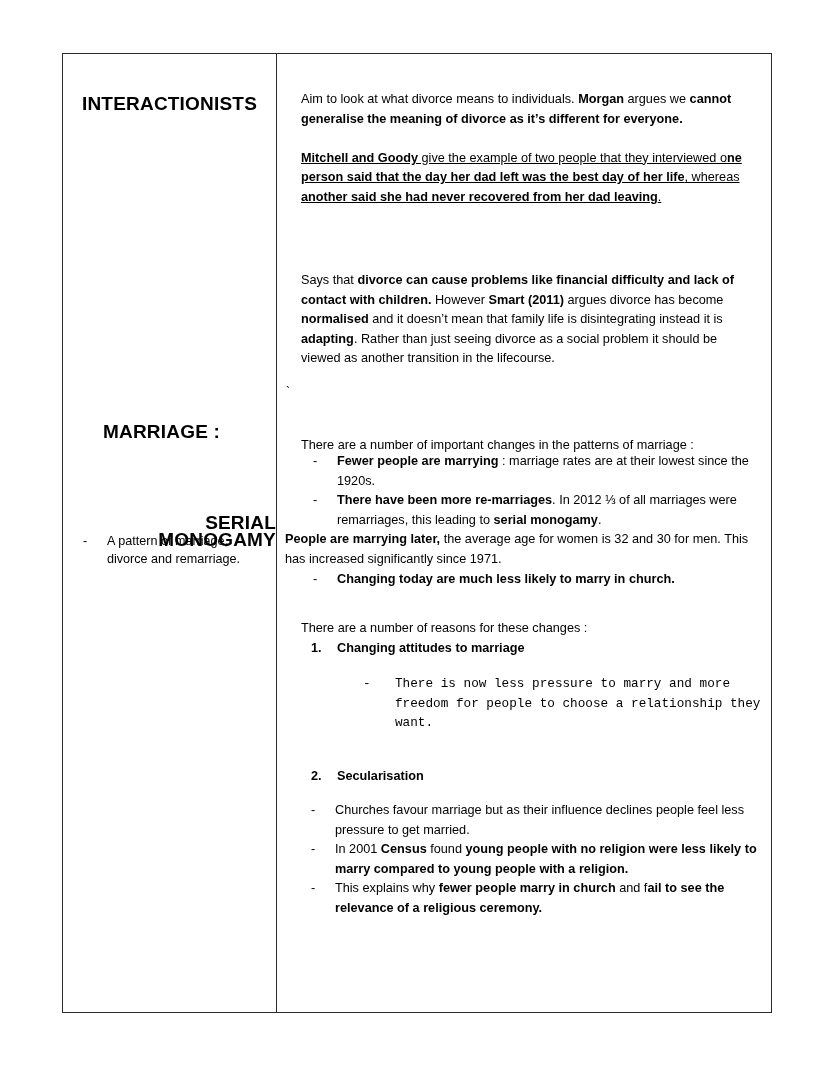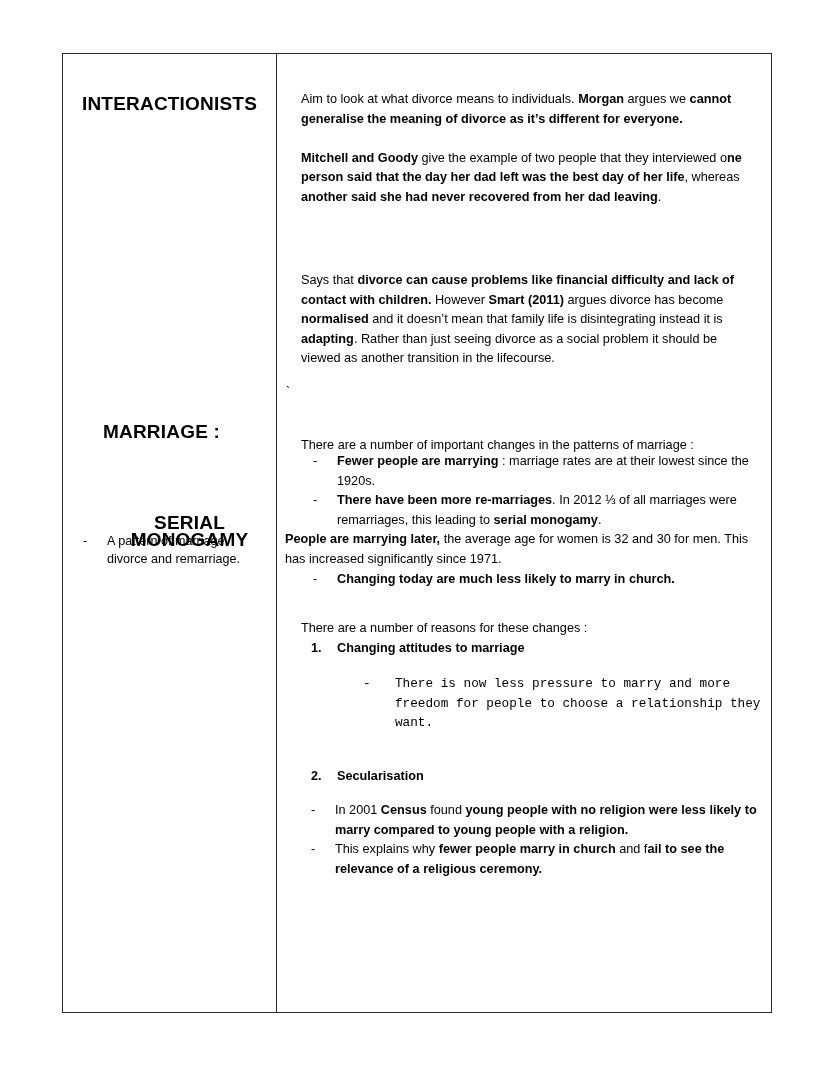--- a/index.html
+++ b/index.html
@@ -61,21 +61,21 @@
   }
   .lh.centered {
     left: 0;
     right: 0;
     text-align: center;
     padding: 0 10px;
     box-sizing: border-box;
   }
   .lh.flush {
     left: 4px;
-    text-align: center;
+    text-align: right;
     padding-left: 36px;
   }
 
   #lh-interactionists { top: 41px; }
   #lh-personal-life   { top: 220px; }
   #lh-marriage        { top: 369px; }
   #lh-serial          { top: 460px; }
 
   .left-sub {
     position: absolute;
@@ -108,21 +108,21 @@
   #rb-personal        { top: 201px; }
   #rb-marriage-intro  { top: 366px; }
   #rb-marriage-list   { top: 398px; }
   #rb-reasons-intro   { top: 549px; }
   #rb-reason-1        { top: 585px; }
   #rb-reason-1-sub    { top: 620px; }
   #rb-reason-2        { top: 713px; }
   #rb-reason-2-list   { top: 747px; }
 
   .para { margin: 16px; }
-  .para + .para { margin-top: 19.6px; }
+  .para + .para { margin-top: 19.6px; text-decoration: underline; }
 
   b, strong { font-weight: bold; }
 
   .tick {
     display: block;
     font-size: 12px;
     line-height: 14px;
     margin-top: 1px;
     margin-left: 1px;
   }
@@ -263,20 +263,21 @@
       </div>
 
       <div class="rb" id="rb-reason-2">
         <div class="numitem">
           <span class="num">2.</span><span>Secularisation</span>
         </div>
       </div>
 
       <div class="rb" id="rb-reason-2-list">
         <ul class="dashlist seclist">
+          <li><span>Churches favour marriage but as their influence declines people feel less pressure to get married.</span></li>
           <li><span>In 2001 </span><b>Census</b><span> found </span><b>young people with no religion were less likely to marry compared to young people with a religion.</b></li>
           <li><span>This explains why </span><b>fewer people marry in church</b><span> and f</span><b>ail to see the relevance of a religious ceremony.</b></li>
         </ul>
       </div>
 
     </div>
   </div>
 </div>
 
 </body></html>

